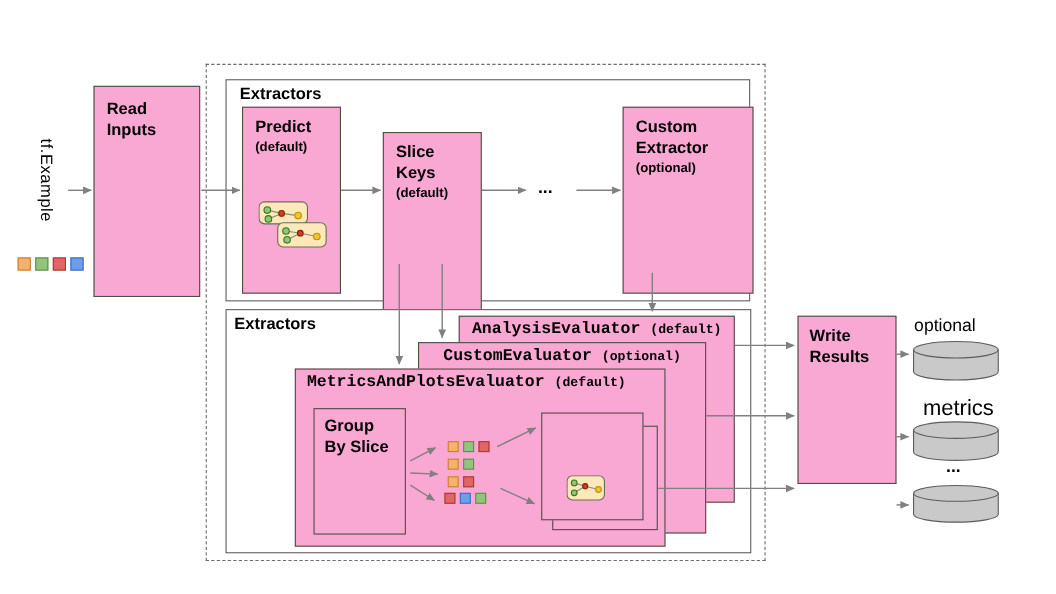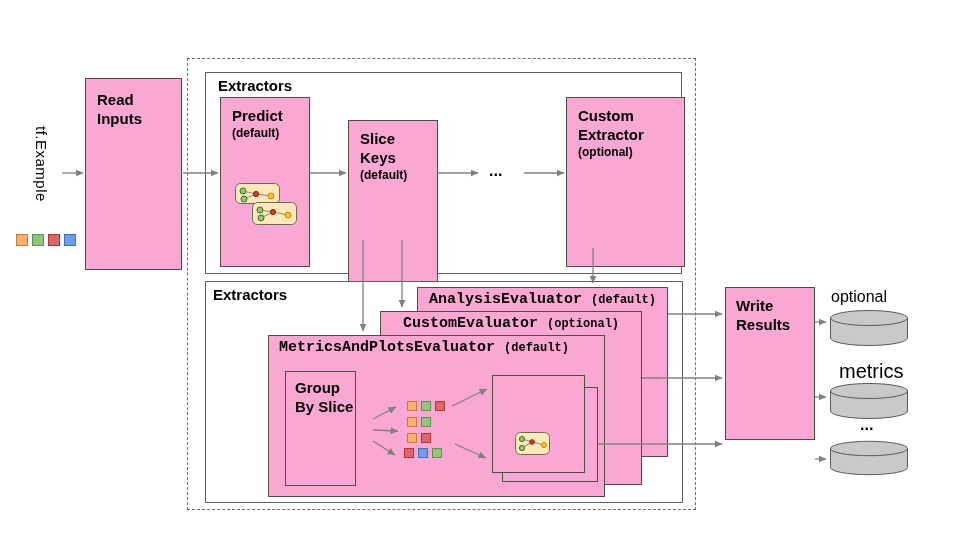--- a/index.html
+++ b/index.html
@@ -102,21 +102,21 @@
     </div>
   </div>
 
   <div class="box" style="left:268px;top:335px;width:337px;height:162px;">
     <div class="boxtitle" style="text-align:left;left:10px;">
       <span>MetricsAndPlotsEvaluator</span>
       <span class="qual">(default)</span>
     </div>
   </div>
 
-  <div class="box" style="left:285px;top:371px;width:71px;height:115px;border-width:1px;">
+  <div class="box" style="left:285px;top:371px;width:84px;height:115px;border-width:1px;">
     <div class="lbl t15 preline" style="left:9px;top:6px;position:absolute;">Group
 By Slice</div>
   </div>
 
   <div class="sqrow" style="left:407px;top:401px;">
       <span class="sq" style="background: rgb(246, 178, 107); border-color: rgb(199, 127, 51);"></span>
       <span class="sq" style="background: rgb(147, 196, 125); border-color: rgb(94, 145, 71);"></span>
       <span class="sq" style="background: rgb(224, 102, 102); border-color: rgb(168, 58, 51);"></span>
     </div>
   <div class="sqrow" style="left:407px;top:417px;">

